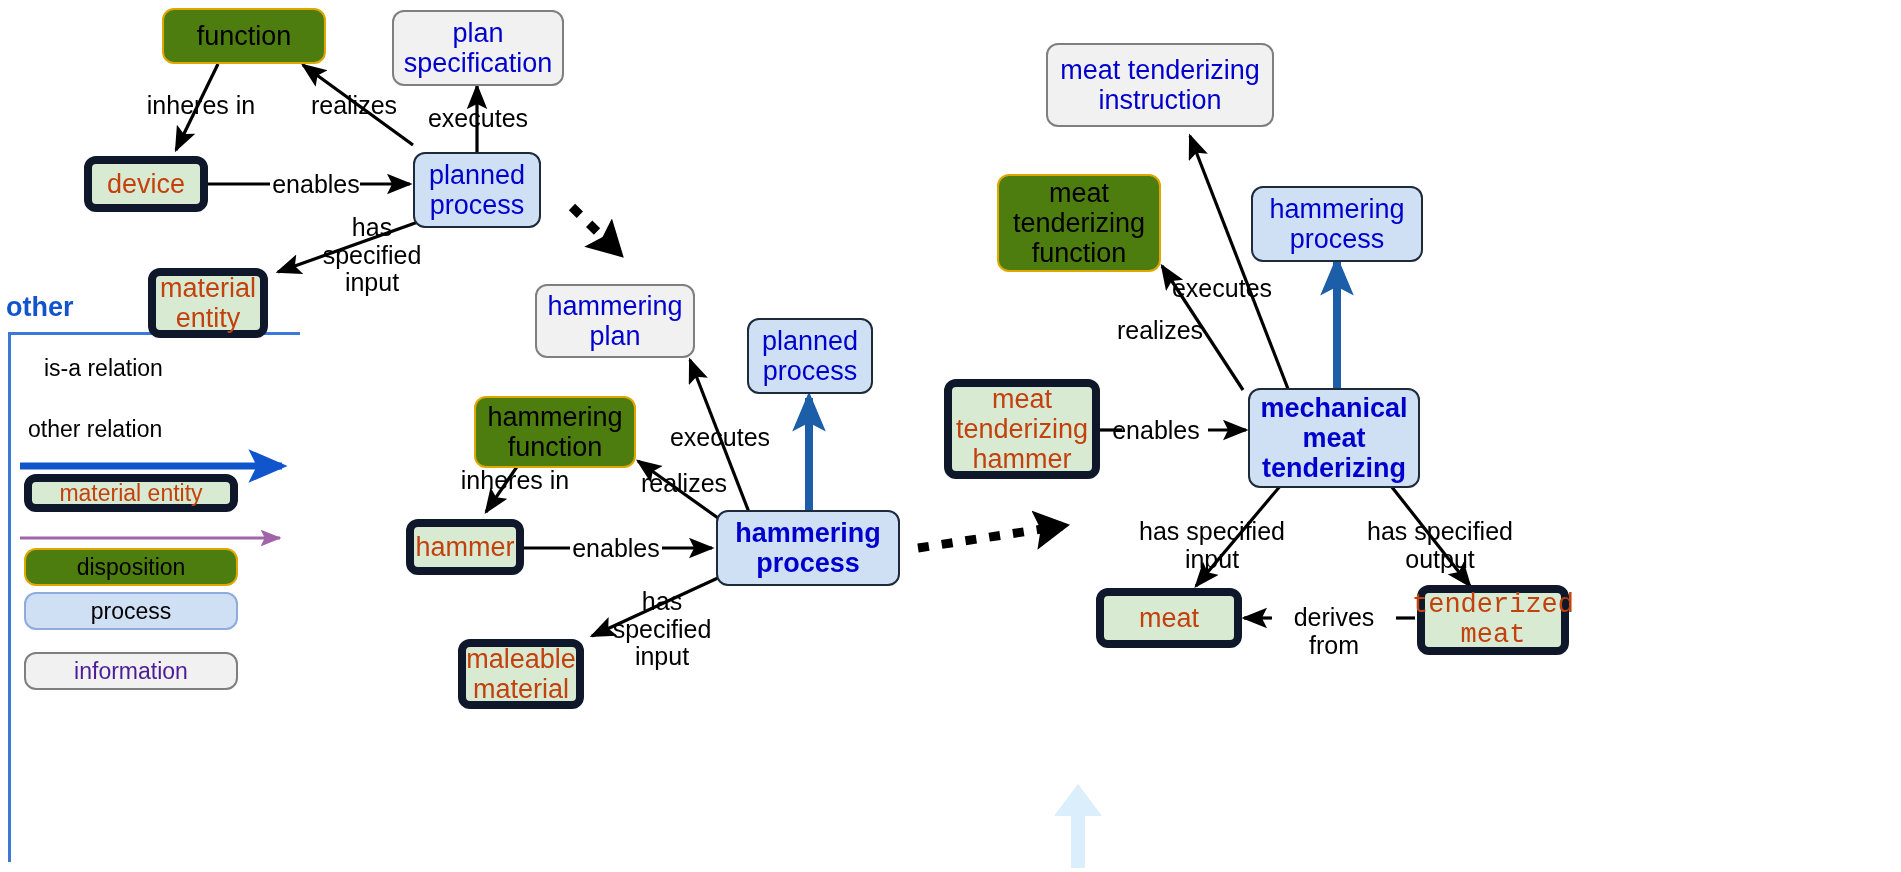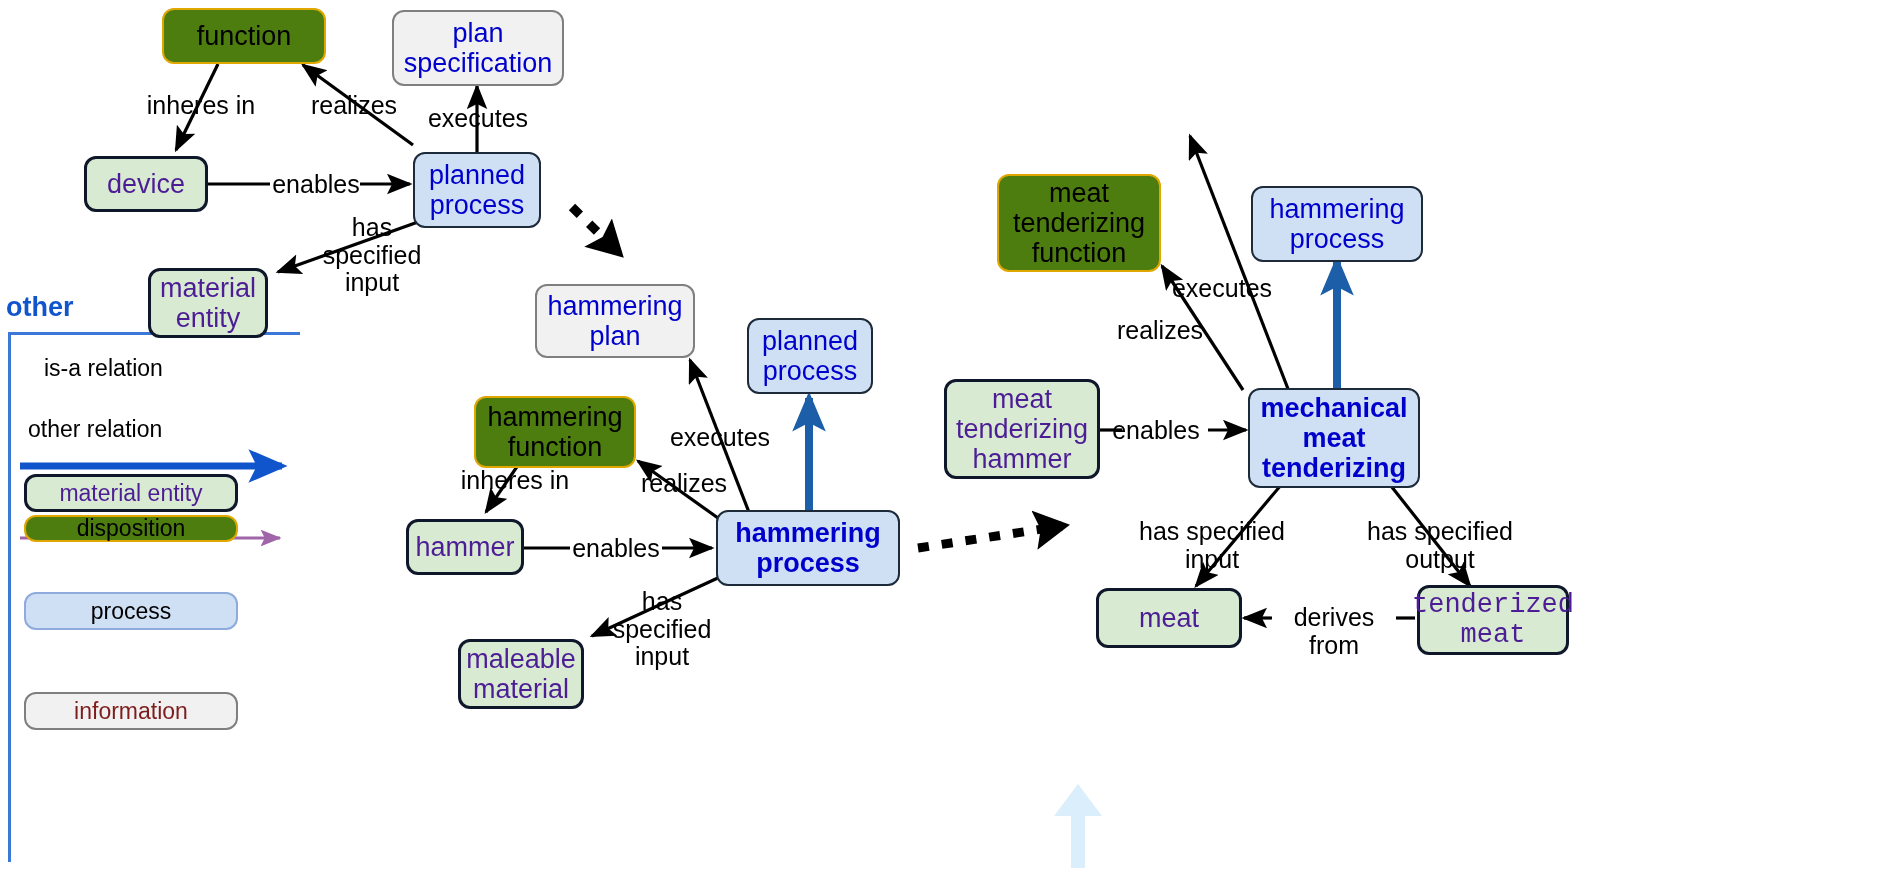--- a/index.html
+++ b/index.html
@@ -31,22 +31,22 @@
     align-items: center;
     justify-content: center;
     text-align: center;
     border-radius: 12px;
     line-height: 1.12;
     white-space: pre-line;
     z-index: 3;
   }
   .n-material {
     background: #d9ead3;
-    border: 3px solid #0f172a;
-    color: #4c1d95;
+    border: 8px solid #0f172a;
+    color: #c2410c;
   }
   .n-disposition {
     background: #4d7c0f;
     border: 2px solid #e0a700;
     color: #000000;
   }
   .n-process {
     background: #cfe0f5;
     border: 2px solid #1c2a3a;
     color: #0000cc;
@@ -110,21 +110,21 @@
     position: absolute;
     box-sizing: border-box;
     display: flex;
     align-items: center;
     justify-content: center;
     border-radius: 12px;
     font-size: 23px;
     z-index: 5;
   }
   .lg-chip.n-process { color: #000000; }
-  .lg-chip.n-information { color: #7f1d1d; margin-top: 40px; }
+  .lg-chip.n-information { color: #4c1d95; }
 </style>
 </head>
 <body>
 
 <div id="canvas">
 
   <svg id="edges" viewBox="0 0 1901 872">
     <defs>
       <marker id="ah" markerWidth="9" markerHeight="9" refX="7.2" refY="3.2" orient="auto" markerUnits="strokeWidth">
         <path d="M0,0 L8,3.2 L0,6.4 L1.6,3.2 z" fill="#000000"></path>
@@ -199,21 +199,21 @@
     <div class="lg-top"></div>
     <div class="lg-left"></div>
   </div>
 
   <div class="lg-row-label" style="left:44px; top:355px;">is-a relation</div>
   <div class="lg-row-label" style="left:28px; top:416px;">other relation</div>
 
   <div class="lg-chip n-material" style="left:24px; top:474px; width:214px; height:38px;">
     <span>material entity</span>
   </div>
-  <div class="lg-chip n-disposition" style="left:24px; top:515px; width:214px; height:27px;">
+  <div class="lg-chip n-disposition" style="left:24px; top:548px; width:214px; height:38px;">
     <span>disposition</span>
   </div>
   <div class="lg-chip n-process" style="left:24px; top:592px; width:214px; height:38px; border:2px solid #8faadc;">
     <span>process</span>
   </div>
   <div class="lg-chip n-information" style="left:24px; top:652px; width:214px; height:38px;">
     <span>information</span>
   </div>
 
   <div class="node n-disposition" style="left:162px; top:8px; width:164px; height:56px; font-size:27px;">
@@ -277,20 +277,24 @@
   </div>
 
   <div class="edge-label" style="left:660px; top:424px; width:120px; font-size:25px;">executes</div>
   <div class="edge-label" style="left:450px; top:467px; width:130px; font-size:25px;">inheres in</div>
   <div class="edge-label" style="left:630px; top:470px; width:108px; font-size:25px;">realizes</div>
   <div class="edge-label" style="left:568px; top:535px; width:96px; font-size:25px;">enables</div>
   <div class="edge-label" style="left:602px; top:588px; width:120px; font-size:25px;">has
 specified
 input</div>
 
+  <div class="node n-information" style="left:1046px; top:43px; width:228px; height:84px; font-size:27px;">
+    <span>meat tenderizing
+instruction</span>
+  </div>
 
   <div class="node n-disposition" style="left:997px; top:174px; width:164px; height:98px; font-size:27px;">
     <span>meat
 tenderizing
 function</span>
   </div>
 
   <div class="node n-process" style="left:1251px; top:186px; width:172px; height:76px; font-size:27px;">
     <span>hammering
 process</span>

